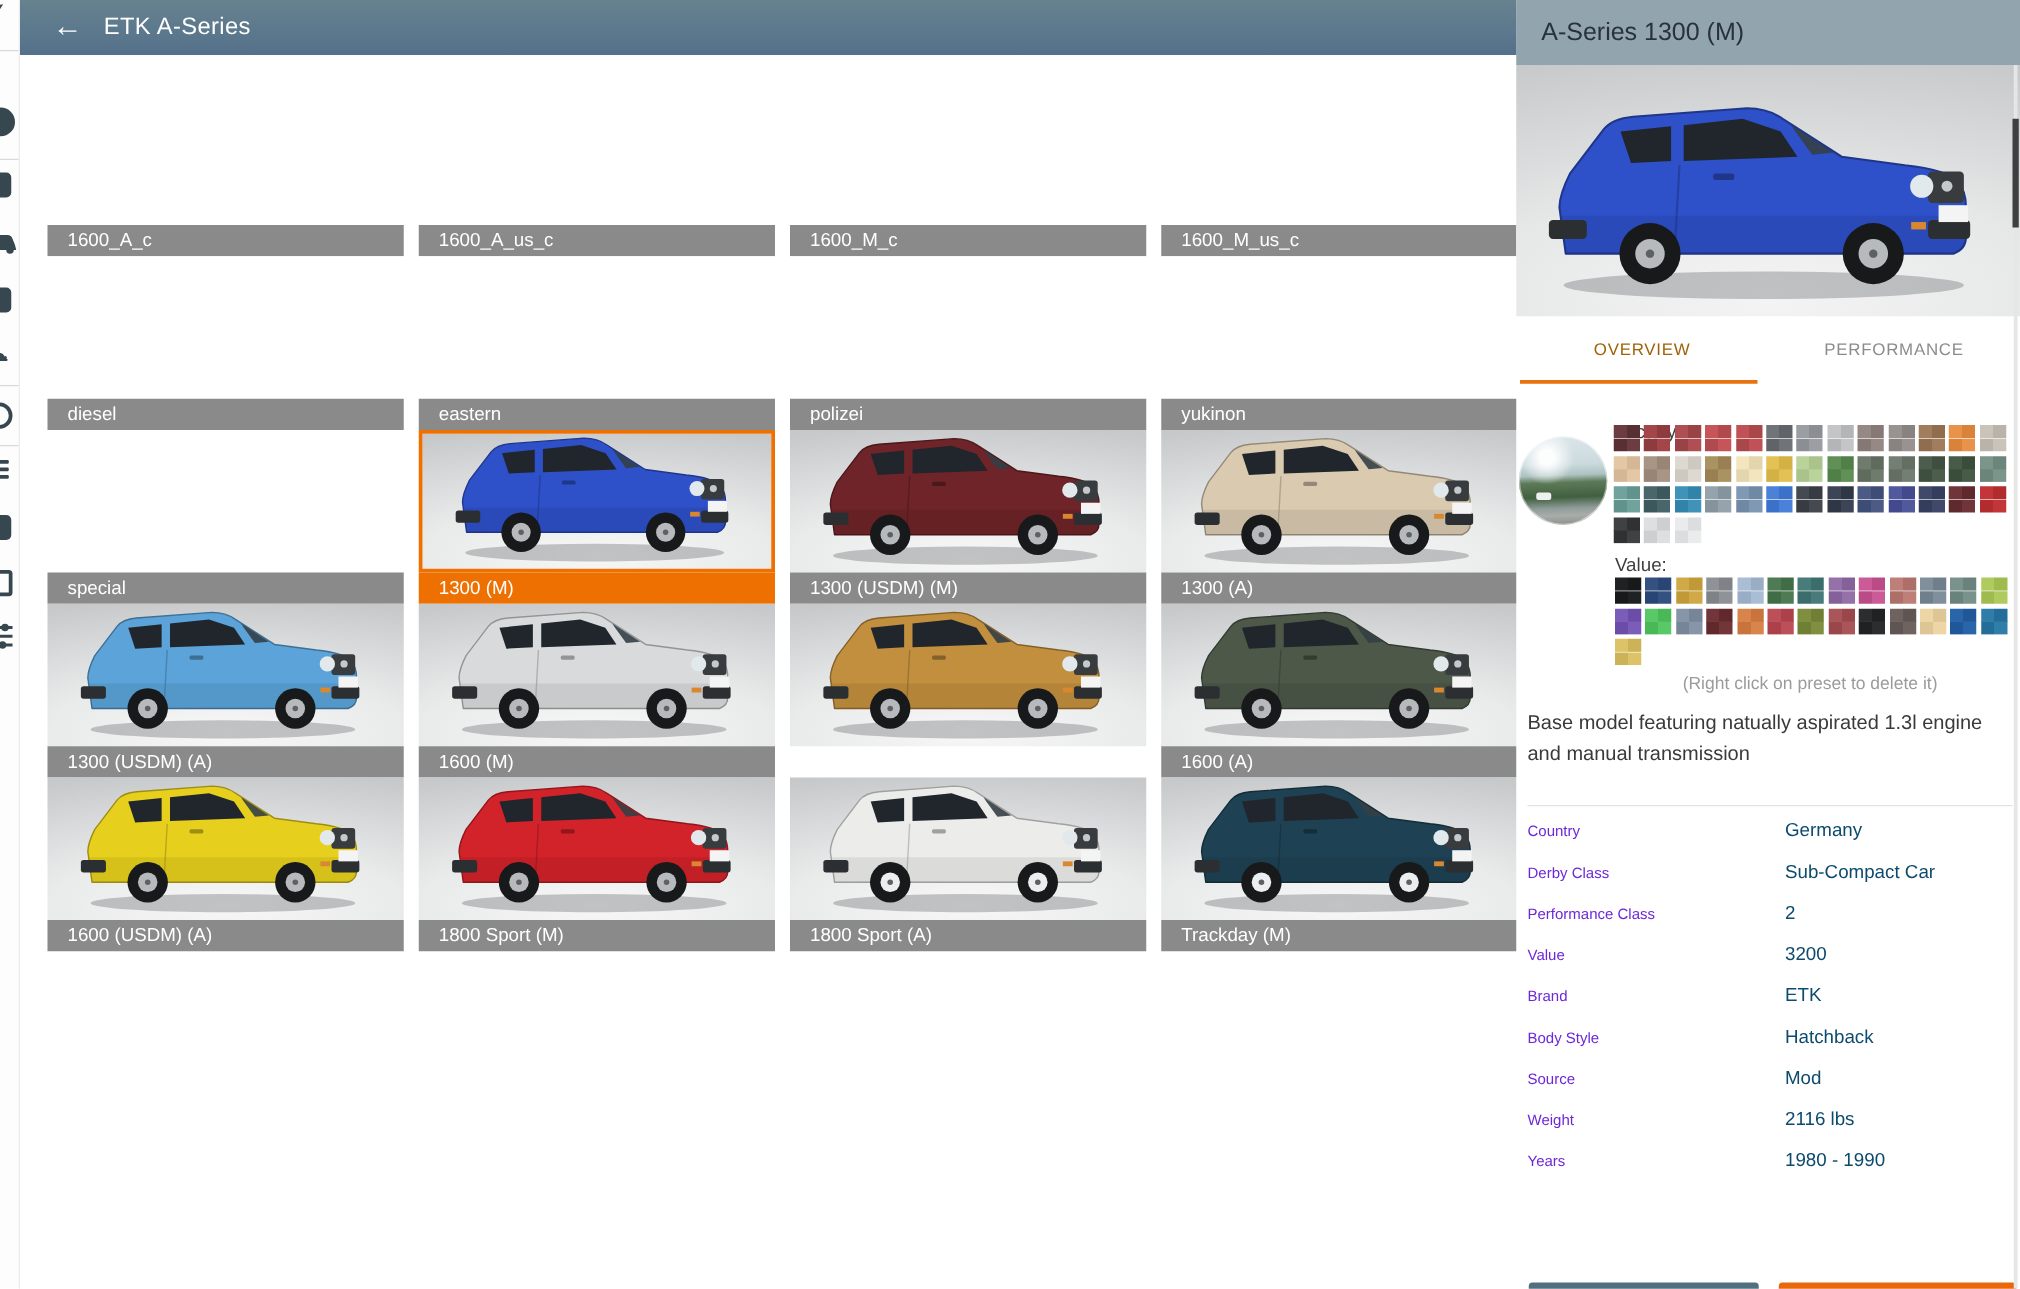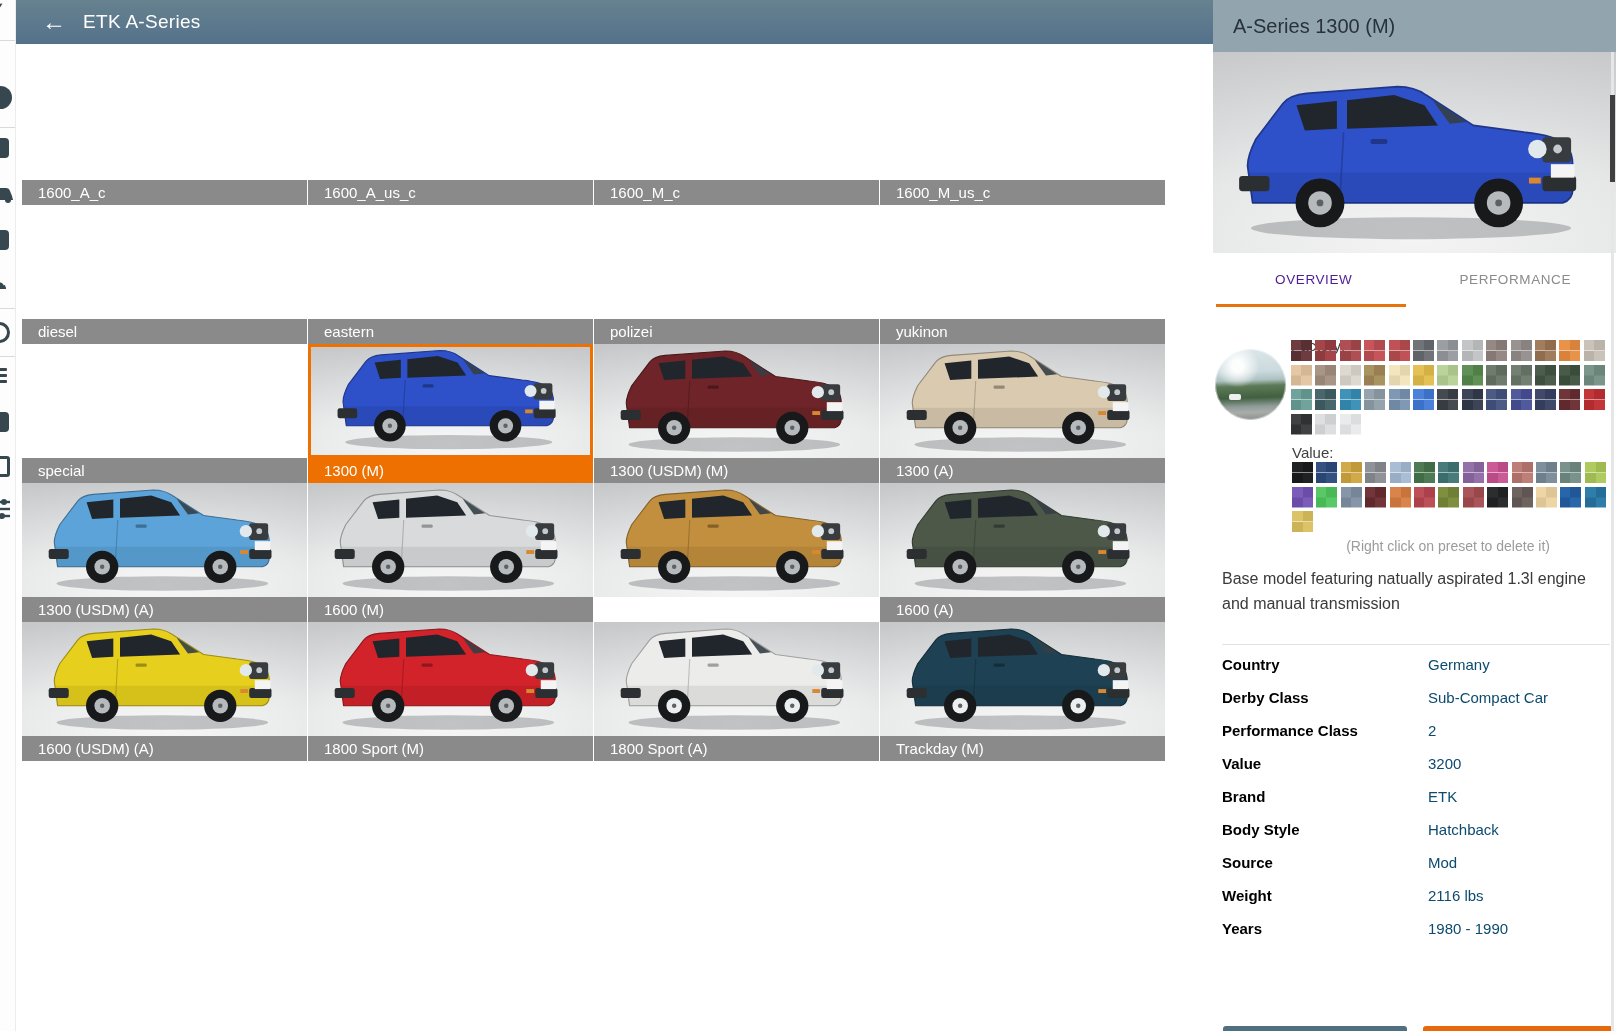--- a/index.html
+++ b/index.html
@@ -21,59 +21,59 @@
   .sqo{width:15px;height:15px;border:3px solid #37474f;border-radius:3px;}
   .lines span{display:block;width:18px;height:3px;background:#37474f;margin-bottom:3px;border-radius:1px;}
   .cloud{font-size:18px;line-height:1;}
   
   .topbar{position:absolute;left:15px;top:0;width:1198px;height:44px;
           background:linear-gradient(180deg,#66828f 0%,#54718b 100%);
           display:flex;align-items:center;z-index:4;}
   .back{color:#fff;font-size:24px;line-height:1;margin-left:27px;cursor:pointer;}
   .topbar h1{color:#fff;font-size:19px;font-weight:400;margin:0 0 0 17px;letter-spacing:.3px;}
   
-  .grid{position:absolute;left:22px;top:66px;display:grid;grid-template-columns:repeat(4,285px);column-gap:1px;}
+  .grid{position:absolute;left:38px;top:66px;display:grid;grid-template-columns:repeat(4,285px);column-gap:12px;}
   .tile{width:285px;height:139px;display:flex;flex-direction:column;cursor:pointer;}
   .thumb{height:114px;background:#ffffff;display:flex;align-items:flex-end;justify-content:center;box-sizing:border-box;overflow:hidden;}
   .thumb.photo{background:radial-gradient(120% 95% at 50% 90%,#f7f7f7 0%,#e9eaea 42%,#c6c8ca 100%);}
   .thumb svg{width:86%;display:block;margin-bottom:1px;}
   .lbl{height:25px;background:#8a8a8a;color:#ffffff;font-size:15px;line-height:25px;padding-left:16px;white-space:nowrap;}
   .tile.sel .thumb{border:3px solid #ee7000;}
   .tile.sel .lbl{background:#ee7000;}
   
   .panel{position:absolute;left:1213px;top:0;width:403px;height:1031px;background:#fff;z-index:3;}
   .ptitle{position:absolute;top:0;left:0;width:403px;height:52px;background:#92a4ae;color:#27323a;
           font-size:20px;line-height:52px;padding-left:20px;box-sizing:border-box;white-space:nowrap;}
   .preview{position:absolute;top:52px;left:0;width:403px;height:201px;
            background:radial-gradient(130% 100% at 50% 92%,#f4f4f4 0%,#e6e7e7 45%,#c6c8ca 100%);
            display:flex;align-items:flex-end;justify-content:center;overflow:hidden;}
   .preview svg{width:92%;margin-bottom:6px;}
   .tabs{position:absolute;top:253px;left:0;width:403px;height:54px;display:flex;}
   .tab{flex:1;text-align:center;line-height:54px;font-size:13.5px;letter-spacing:.6px;color:#8b8b8b;position:relative;cursor:pointer;}
-  .tab.active{color:#4c1d95;}
+  .tab.active{color:#a16207;}
   .tab.active:after{content:"";position:absolute;left:3px;right:9px;bottom:0;height:3px;background:#e8720c;}
   .env{position:absolute;top:349px;left:2px;width:71px;height:71px;border-radius:50%;
        background:
          radial-gradient(circle at 32% 24%, rgba(255,255,255,.95) 0 8%, rgba(255,255,255,0) 30%),
          linear-gradient(178deg,#dce6ea 0%,#cbdade 32%,#aec2c2 44%,#5d7a58 52%,#41603f 68%,#8f9c99 80%,#a9adaa 88%,#878c89 100%);
        box-shadow:inset 0 0 0 1px rgba(255,255,255,.5);}
   .env:after{content:"";position:absolute;left:20%;top:64%;width:12px;height:6px;background:#eef0ef;border-radius:2px;}
   .flabel,.ulabel{position:absolute;left:78px;font-size:15px;color:#3f3f3f;}
   .flabel{top:314px;margin-top:23px;}
   .ulabel{top:444px;left:79px;}
   #factory{position:absolute;top:340px;left:78px;}
   #user{position:absolute;top:462px;left:79px;}
   .swrow{display:flex;margin-bottom:3.5px;}
   .sw{width:21px;height:21px;margin-right:3.4px;cursor:pointer;background-repeat:no-repeat;background-size:100% 50%;}
   .hint{position:absolute;top:538px;left:0;right:66px;text-align:right;font-size:14px;color:#9b9b9b;}
   .desc{position:absolute;top:566px;left:9px;width:392px;margin:0;font-size:16px;line-height:25px;color:#3a3a3a;}
   .hdiv{position:absolute;top:644px;left:9px;width:388px;height:1px;background:#e2e2e2;}
   #specs{position:absolute;top:648px;left:9px;width:392px;}
   .specrow{display:flex;height:33px;align-items:center;}
-  .speclabel{width:206px;font-weight:700;font-size:15px;color:#000000;}
+  .speclabel{width:206px;font-weight:400;font-size:12px;color:#6d28d9;}
   .specvalue{font-size:15px;color:#0c4a6e;}
   .btn{position:absolute;top:1026px;height:34px;border-radius:3px;cursor:pointer;}
   .btn-sec{left:10px;width:184px;background:#51707f;}
   .btn-pri{left:210px;width:190px;background:#e8680c;}
   .sb-track{position:absolute;right:2px;top:52px;width:3px;height:979px;background:#e6e6e6;}
   .sb-thumb{position:absolute;top:43px;left:-1px;width:5px;height:87px;background:#3f3f3f;cursor:pointer;}
 </style>
 </head>
 <body>
 

